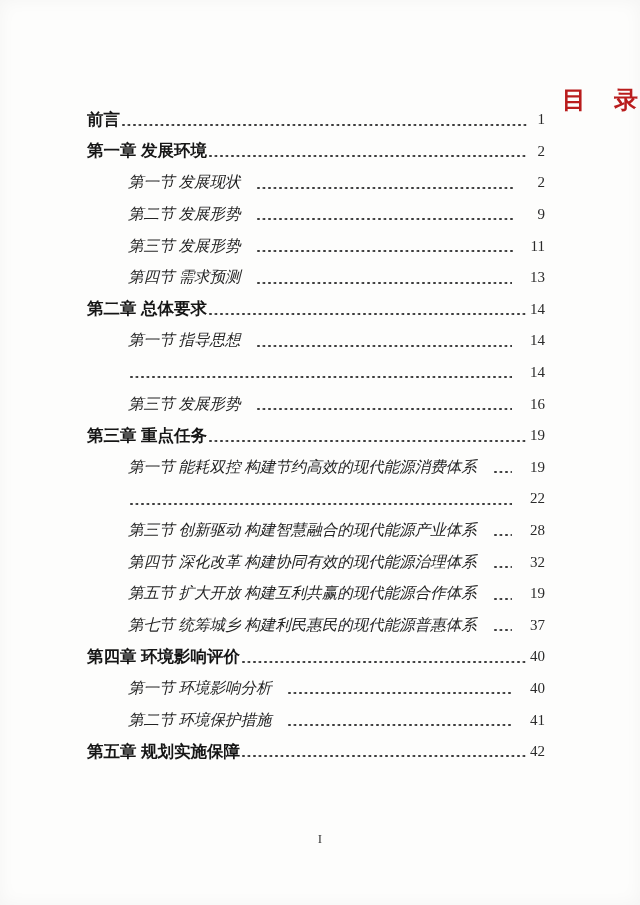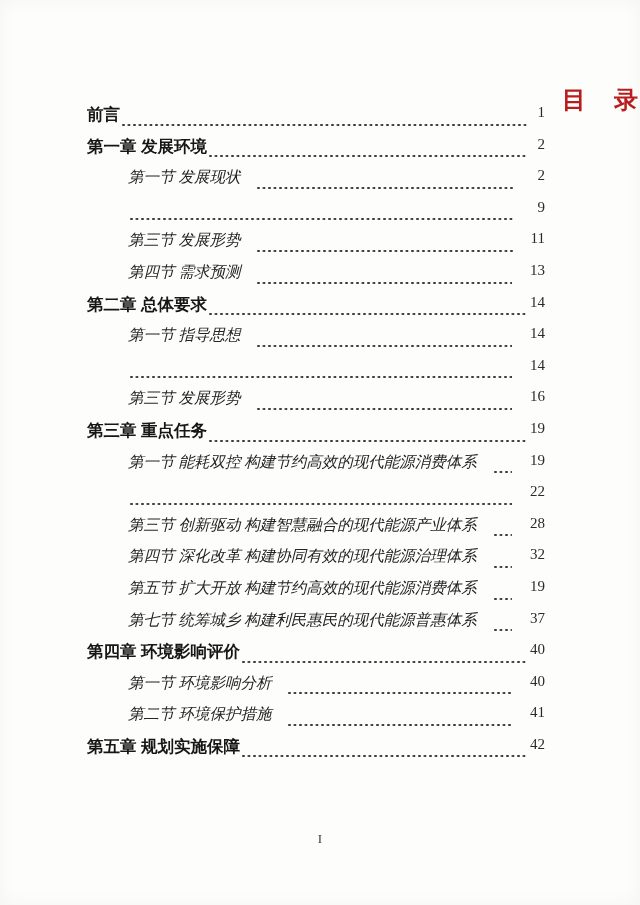--- a/index.html
+++ b/index.html
@@ -26,20 +26,21 @@
     color: #b91c1c;
     font-family: "Liberation Sans", sans-serif;
   }
   .toc {
     position: absolute;
     left: 87px; top: 104px;
     width: 458px;
   }
   .row {
     display: flex;
+    align-items: center;
     height: 31.6px;
   }
   .row.chapter {
     font-weight: bold;
     font-size: 16.5px;
     color: #161616;
     font-family: "Liberation Sans", sans-serif;
   }
   .row.section {
     padding-left: 41px;
@@ -94,20 +95,21 @@
         <span class="label">第一章 发展环境</span>
         <span class="dots"></span>
         <span class="pagenum">2</span>
       </div>
       <div class="row section">
         <span class="label">第一节 发展现状</span>
         <span class="dots"></span>
         <span class="pagenum">2</span>
       </div>
       <div class="row section">
+        <span class="label">第二节 发展形势</span>
         <span class="dots"></span>
         <span class="pagenum">9</span>
       </div>
       <div class="row section">
         <span class="label">第三节 发展形势</span>
         <span class="dots"></span>
         <span class="pagenum">11</span>
       </div>
       <div class="row section">
         <span class="label">第四节 需求预测</span>
@@ -151,21 +153,21 @@
         <span class="label">第三节 创新驱动 构建智慧融合的现代能源产业体系</span>
         <span class="dots"></span>
         <span class="pagenum">28</span>
       </div>
       <div class="row section">
         <span class="label">第四节 深化改革 构建协同有效的现代能源治理体系</span>
         <span class="dots"></span>
         <span class="pagenum">32</span>
       </div>
       <div class="row section">
-        <span class="label">第五节 扩大开放 构建节约高效的现代能源消费体系</span>
+        <span class="label">第五节 扩大开放 构建互利共赢的现代能源合作体系</span>
         <span class="dots"></span>
         <span class="pagenum">19</span>
       </div>
       <div class="row section">
         <span class="label">第七节 统筹城乡 构建利民惠民的现代能源普惠体系</span>
         <span class="dots"></span>
         <span class="pagenum">37</span>
       </div>
       <div class="row chapter">
         <span class="label">第四章 环境影响评价</span>

